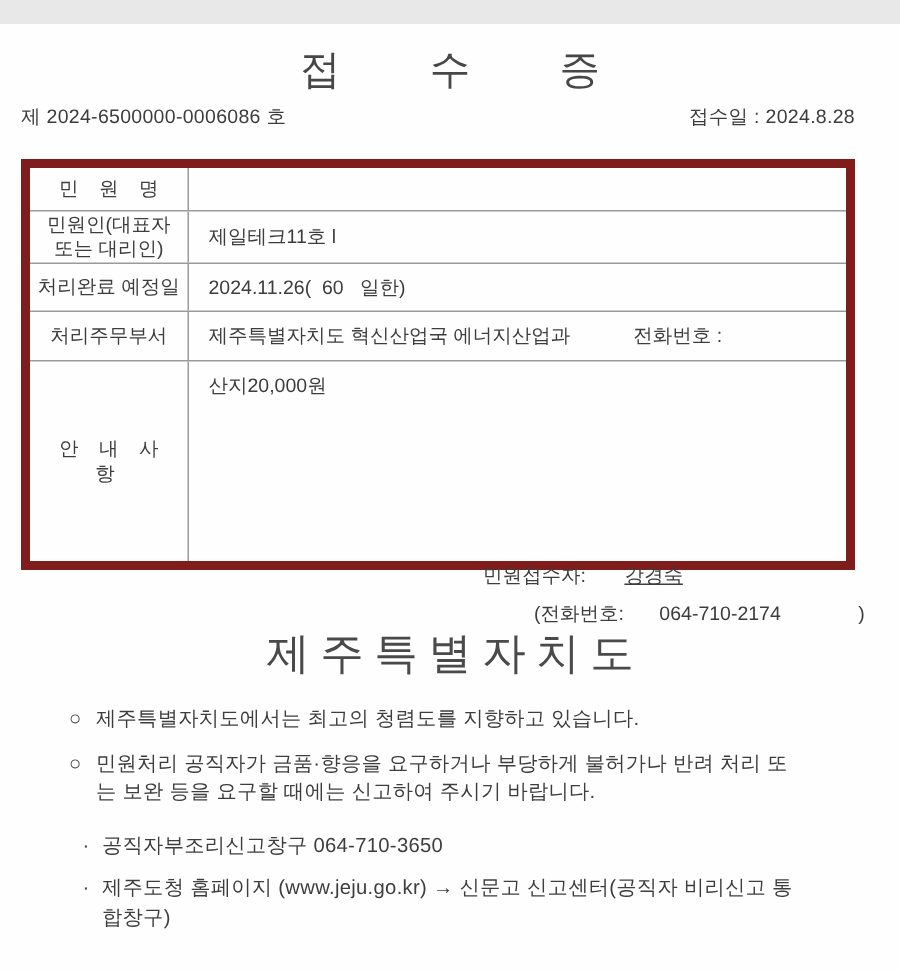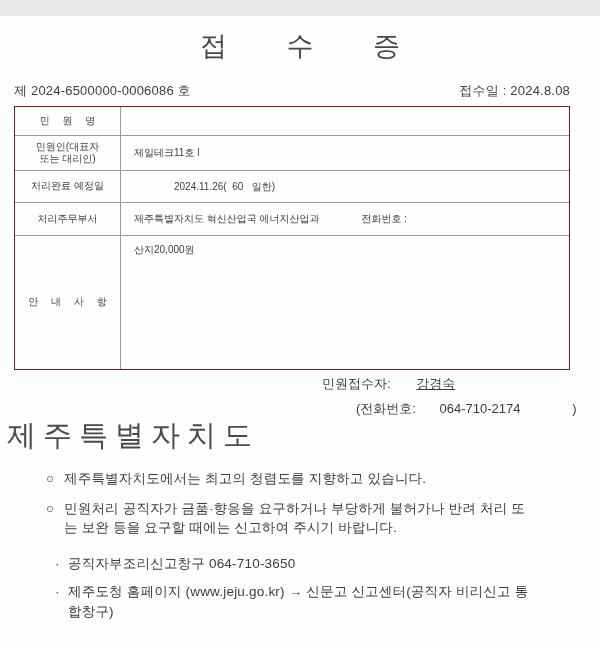--- a/index.html
+++ b/index.html
@@ -25,38 +25,38 @@
     font-size: 27px;
     font-weight: 500;
     letter-spacing: 26px;
     text-indent: 26px;
     color: #474747;
   }
 
   
   .header-line {
     position: absolute;
-    top: 66px;
+    top: 53px;
     left: 14px;
     width: 556px;
     display: flex;
     justify-content: space-between;
     font-size: 13px;
     letter-spacing: 0.2px;
     text-align: center;
   }
 
   
   .receipt-table {
     position: absolute;
     top: 90px;
     left: 14px;
     width: 556px;
-    border: 1px solid #7f1d1d;
-    font-size: 10px;
+    border: 6px solid #7f1d1d;
+    font-size: 13px;
   }
   .t-row { display: flex; border-top: 1px solid #9a9a9a; }
   .t-row:first-child { border-top: none; }
   .t-label {
     width: 106px;
     min-width: 106px;
     border-right: 1px solid #9a9a9a;
     display: flex;
     flex-direction: column;
     align-items: center;
@@ -66,21 +66,21 @@
     line-height: 1.25;
   }
   .t-value {
     flex: 1;
     display: flex;
     align-items: center;
     padding: 2px 4px 2px 13px;
   }
   .row-h1 { height: 28px; }
   .row-h2 { height: 35px; justify-content: center; }
-  .row-h3 { height: 32px; gap: 40px; }
+  .row-h3 { height: 32px; }
   .row-h4 { height: 33px; }
   .row-h5 { height: 134px; }
   .spaced-label { letter-spacing: 5px; text-indent: 5px; }
   .value-top { align-items: flex-start; padding-top: 7px; text-align: right; }
   .phone-label { margin-left: 42px; }
 
   
   .receiver-line {
     position: absolute;
     top: 359px;
@@ -96,20 +96,21 @@
   }
   .phone-number { margin-left: 20px; text-align: center; }
   .phone-close { margin-left: 48px; }
 
   
   .org-title {
     position: absolute;
     top: 400px;
     left: 0;
     right: 0;
+    text-align: center;
     font-size: 29px;
     font-weight: 500;
     letter-spacing: 7px;
     text-indent: 7px;
     color: #4a4a4a;
   }
 
   
   .notices {
     position: absolute;
@@ -135,21 +136,21 @@
 </style>
 </head>
 <body>
 
 <div class="page">
 
   <div class="doc-title">접 수 증</div>
 
   <div class="header-line">
     <span>제 2024-6500000-0006086 호</span>
-    <span>접수일 : 2024.8.08</span>
+    <span>접수일 : 2024.8.28</span>
   </div>
 
   <div class="receipt-table">
 
     <div class="t-row row-h1">
       <div class="t-label spaced-label">민 원 명</div>
     </div>
 
     <div class="t-row row-h2">
       <div class="t-label">

